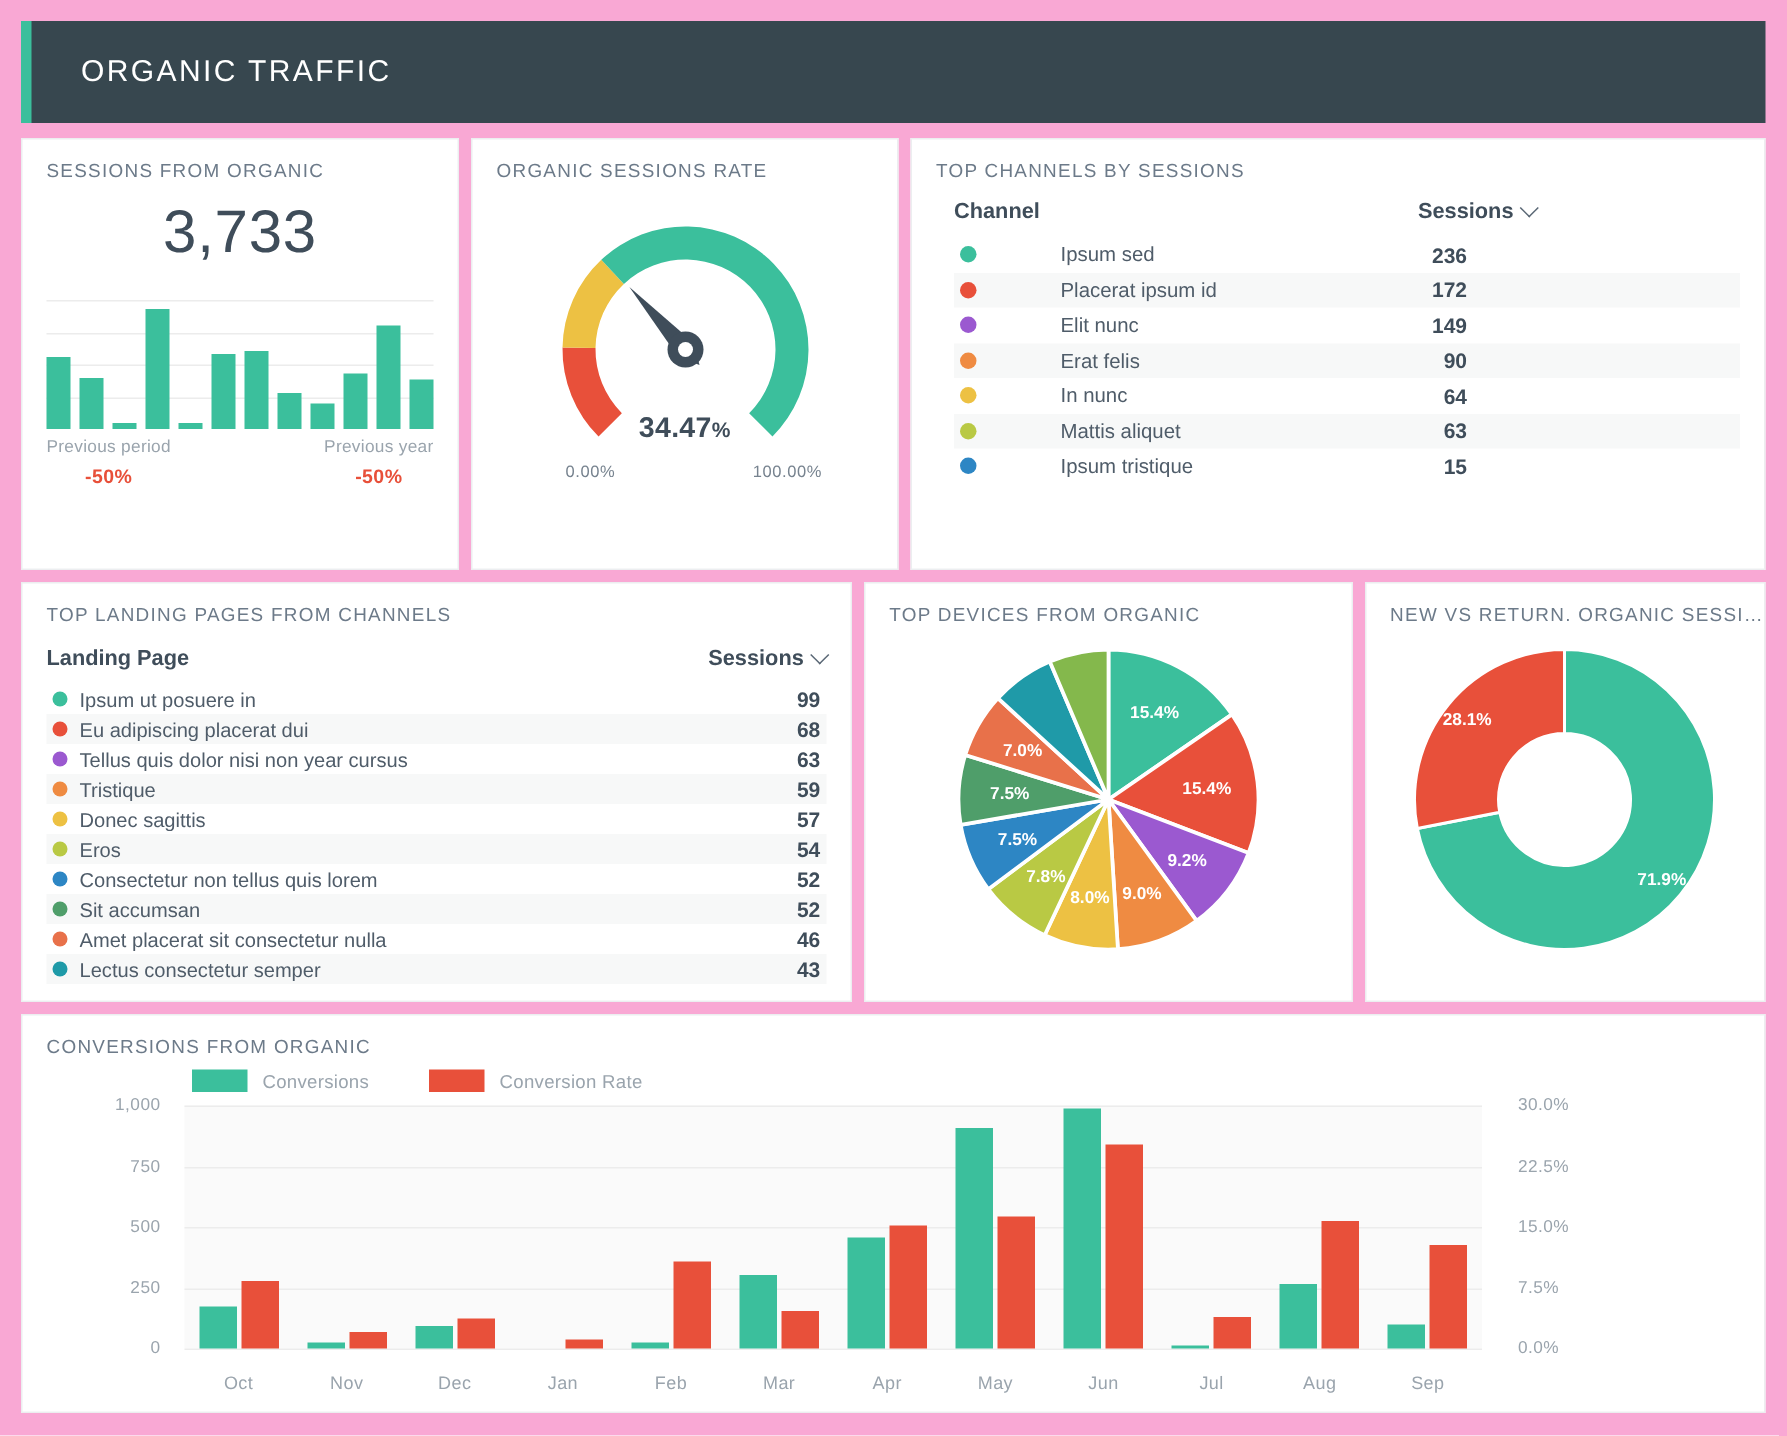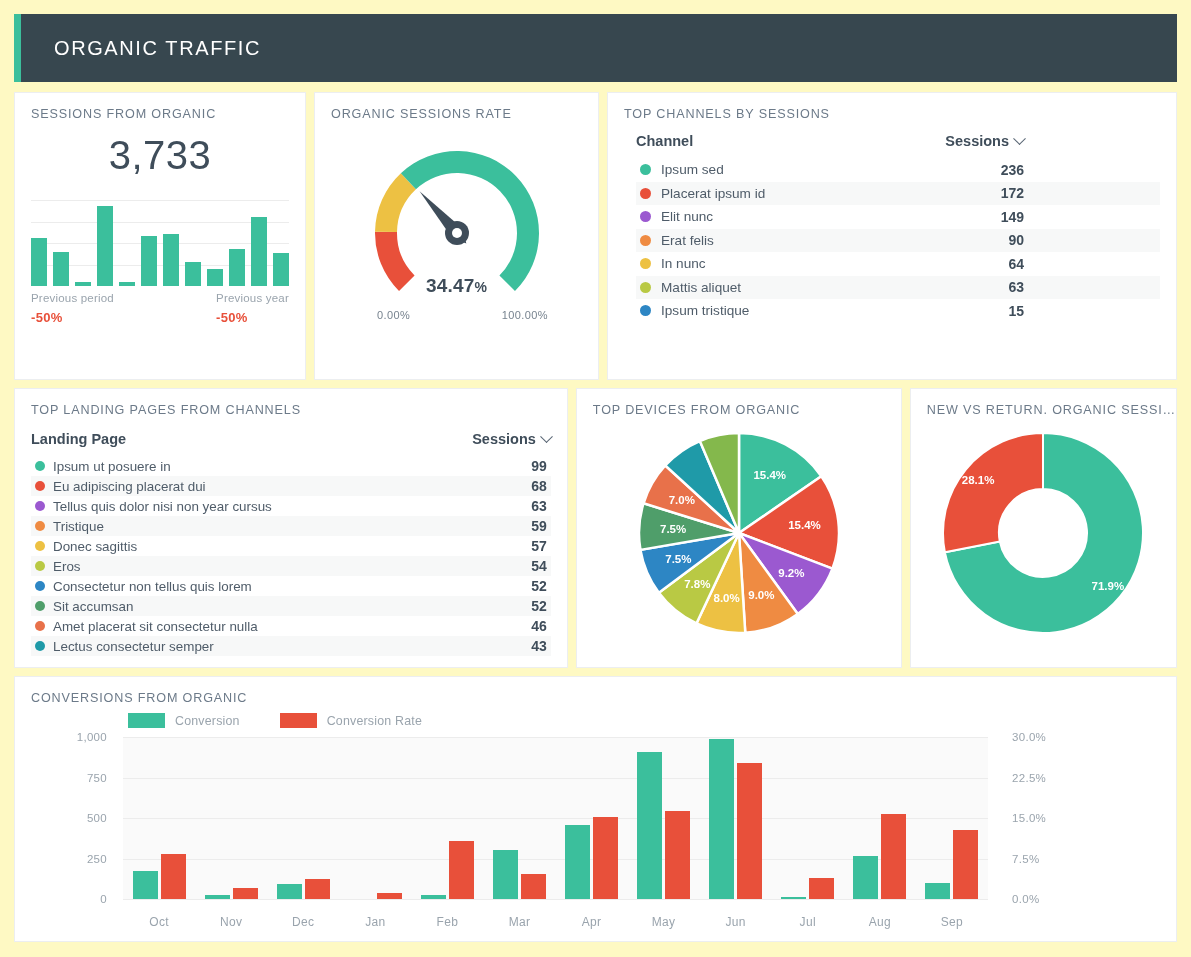--- a/index.html
+++ b/index.html
@@ -2,21 +2,21 @@
 <html><head>
 <meta charset="utf-8">
 <style>
   * { box-sizing: border-box; margin: 0; padding: 0; }
   html, body {
     width: 1191px; height: 957px;
     background: #ffffff;
     font-family: "Liberation Sans", sans-serif;
     overflow: hidden;
   }
-  .page { width: 1191px; height: 957px; background:#fef9c3; position: relative; padding: 14px 14px 0 14px; }
+  .page { width: 1191px; height: 957px; background:#f9a8d4; position: relative; padding: 14px 14px 0 14px; }
 
   
   .header {
     height: 68px; background: #37474f; display: flex; align-items: center;
     position: relative; margin-bottom: 10px;
   }
   .header-accent { width: 7px; height: 68px; background: #3bbf9c; flex: none; }
   .header-title {
     color: #ffffff; font-size: 20px; letter-spacing: 1.6px; font-weight: 400;
     padding-left: 33px; white-space: nowrap;
@@ -39,21 +39,21 @@
   .kpi-value {
     text-align: center; font-size: 40px; color: #3f4d5a; font-weight: 300;
     margin-top: 12px; letter-spacing: 0.5px;
   }
   .spark-wrap { position: relative; margin: 22px 16px 0 16px; height: 86px; }
   .spark-grid { position:absolute; left:0; right:0; top:0; bottom:0; }
   .spark-grid i { position:absolute; left:0; right:0; height:1px; background:#ececec; display:block; }
   .spark-bars { position: absolute; left:0; right:0; bottom:0; height:86px; display:flex; align-items:flex-end; gap:6px; }
   .spark-bars span { flex:1; background:#3bbf9c; display:block; }
   .kpi-compare { display:flex; justify-content:space-between; margin: 6px 16px 0 16px; }
-  .kpi-compare .col { text-align:left; }
+  .kpi-compare .col { text-align:center; }
   .cmp-label { font-size: 11.5px; color: #9aa4ad; letter-spacing:0.2px; }
   .cmp-delta { font-size: 13px; color:#e8503a; font-weight: 700; margin-top: 6px; letter-spacing:0.3px; }
 
   
   .gauge-wrap { position: relative; width: 100%; height: 215px; margin-top: 4px; }
   .gauge-svg { position:absolute; left:50%; top:8px; transform:translateX(-50%); }
   .gauge-value {
     position:absolute; left:0; right:0; top:150px; text-align:center;
     font-size:19px; font-weight:700; color:#3f4d5a; letter-spacing:0.2px;
   }
@@ -71,21 +71,21 @@
   .trow { display:flex; align-items:center; height: 23px; padding: 0 0 0 4px; }
   .trow.alt { background: #f7f8f8; }
   .dot { width:11px; height:11px; border-radius:50%; flex:none; margin-right: 10px; }
   .t-label { font-size: 13.6px; color:#4f5c69; flex:1; white-space:nowrap; overflow:hidden; text-overflow:ellipsis; }
   .t-val { font-size: 14px; font-weight:700; color:#3f4d5a; text-align:right; }
   .t-bar-cell { width: 136px; padding-left: 7px; }
   .t-bar { height:11px; background:#3bbf9c; }
 
   
   .card-channels .tbl { margin: 8px 16px 0 28px; }
-  .card-channels .trow { height: 23.5px; }
+  .card-channels .trow { height: 23.5px; gap: 46px; }
   .card-channels .t-val { width: 46px; }
 
   
   .card-landing .trow { height: 20px; }
   .card-landing .t-val { width: 40px; padding-right: 4px; }
   .card-landing .dot { width:10px; height:10px; margin-right:8px; }
   .card-landing .t-label { font-size: 13.4px; }
 
   
   .row2 { display:flex; gap: 8px; height: 280px; margin-top: 8px; }
@@ -350,21 +350,21 @@
       </div>
     </div>
   </div>
 
   <div class="card row3">
     <div class="card-title">CONVERSIONS FROM ORGANIC</div>
     <div class="conv-chart">
       <div class="legend" id="conv-legend">
           <div class="legend-item">
             <span class="legend-swatch" style="background:#3bbf9c"></span>
-            <span class="legend-text">Conversion</span>
+            <span class="legend-text">Conversions</span>
           </div>
           <div class="legend-item">
             <span class="legend-swatch" style="background:#e8503a"></span>
             <span class="legend-text">Conversion Rate</span>
           </div>
         </div>
       <div class="yaxis-l" id="yaxis-l">
           <div class="ytick" style="top: 0%;">1,000</div>
           <div class="ytick" style="top: 25%;">750</div>
           <div class="ytick" style="top: 50%;">500</div>

